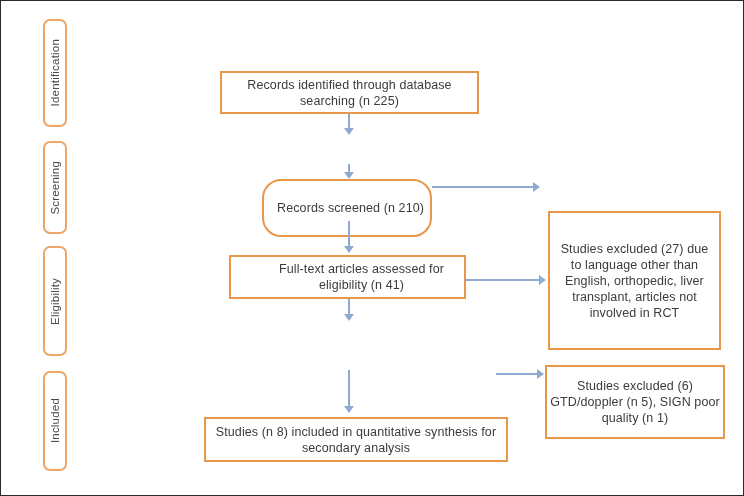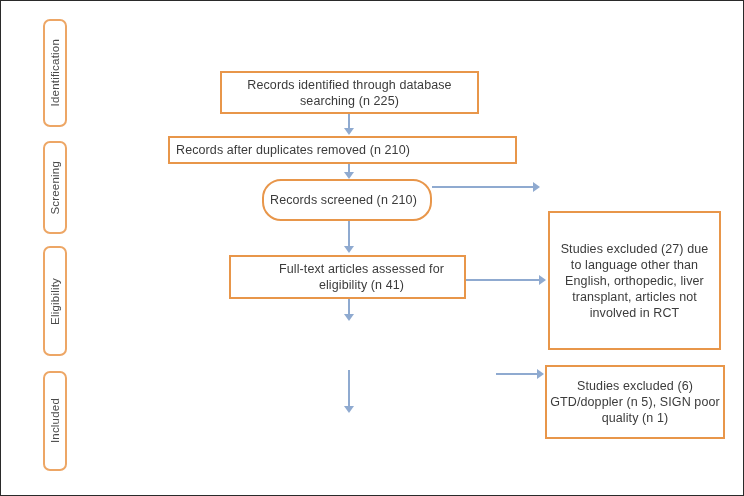--- a/index.html
+++ b/index.html
@@ -23,21 +23,21 @@
 
   
   .box {
     position: absolute;
     box-sizing: border-box;
     border: 2px solid #E8964A;
     background: #ffffff;
     color: #3b3b3b;
     display: flex;
     align-items: center;
-    justify-content: flex-start;
+    justify-content: flex-end;
     text-align: center;
     line-height: 1.28;
     font-size: 12.5px;
     letter-spacing: 0.1px;
     padding: 2px 6px;
   }
 
   
   .stage {
     position: absolute;
@@ -102,33 +102,33 @@
   </div>
 
   <div class="stage" style="left:42px; top:370px; width:24px; height:100px;">
     <span class="stage-text">Included</span>
   </div>
 
   <div class="box" style="left:219px; top:70px; width:259px; height:43px;">
     <span>Records identified through database searching (n 225)</span>
   </div>
 
-  <div class="box" style="left:167px; top:135px; width:349px; height:28px; font-size:12.5px;">
-    <span>Records after duplicates removed (n 210)</span>
-  </div>
 
-  <div class="box" style="left:261px; top:178px; width:170px; height:42px;border-radius:19px;">
+  <div class="box" style="left:261px; top:178px; width:170px; height:58px;border-radius:19px;">
     <span>Records screened (n 210)</span>
   </div>
 
   <div class="box" style="left:228px; top:254px; width:237px; height:44px;padding-left:34px;">
     <span>Full-text articles assessed for eligibility (n 41)</span>
   </div>
 
 
+  <div class="box" style="left:203px; top:416px; width:304px; height:45px;">
+    <span>Studies (n 8) included in quantitative synthesis for secondary analysis</span>
+  </div>
 
 
   <div class="box" style="left:547px; top:210px; width:173px; height:139px; padding:4px 5px;">
     <span>Studies excluded (27) due to language other than English, orthopedic, liver transplant, articles not involved in RCT</span>
   </div>
 
   <div class="box" style="left:544px; top:364px; width:180px; height:74px; padding:3px 1px;">
     <span>Studies excluded (6) GTD/doppler (n 5), SIGN poor quality (n 1)</span>
   </div>
 

